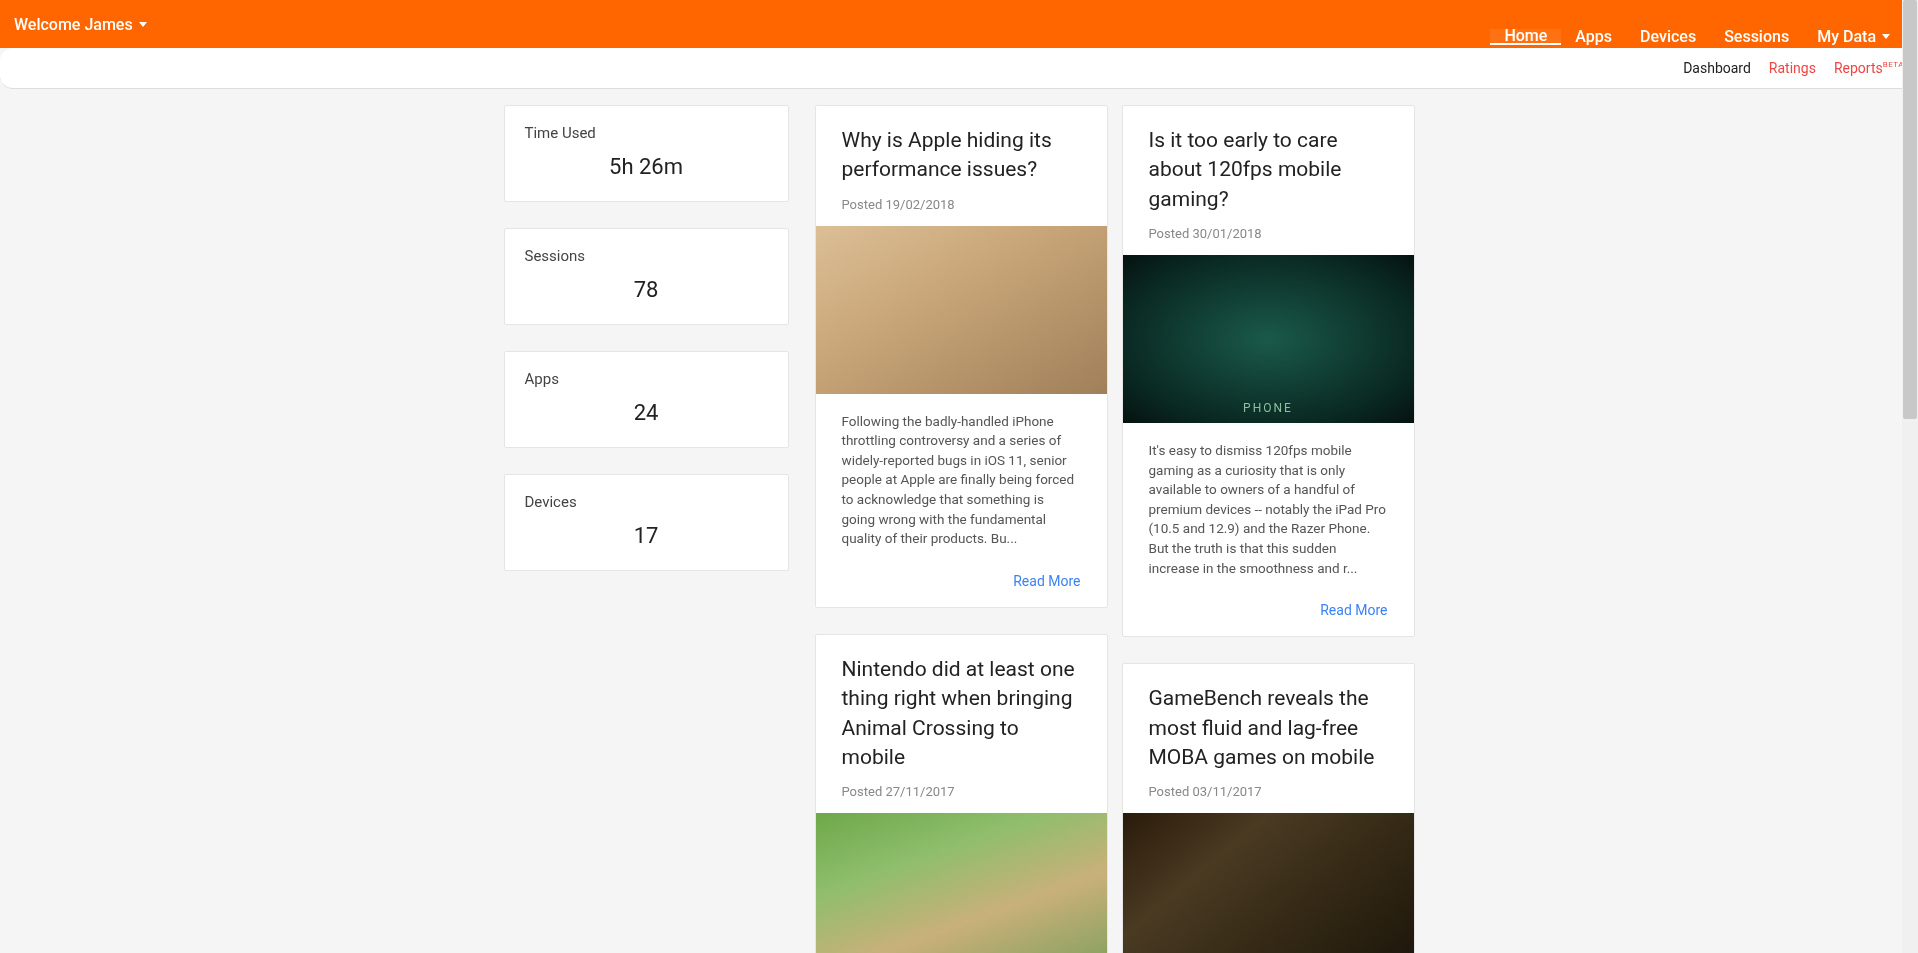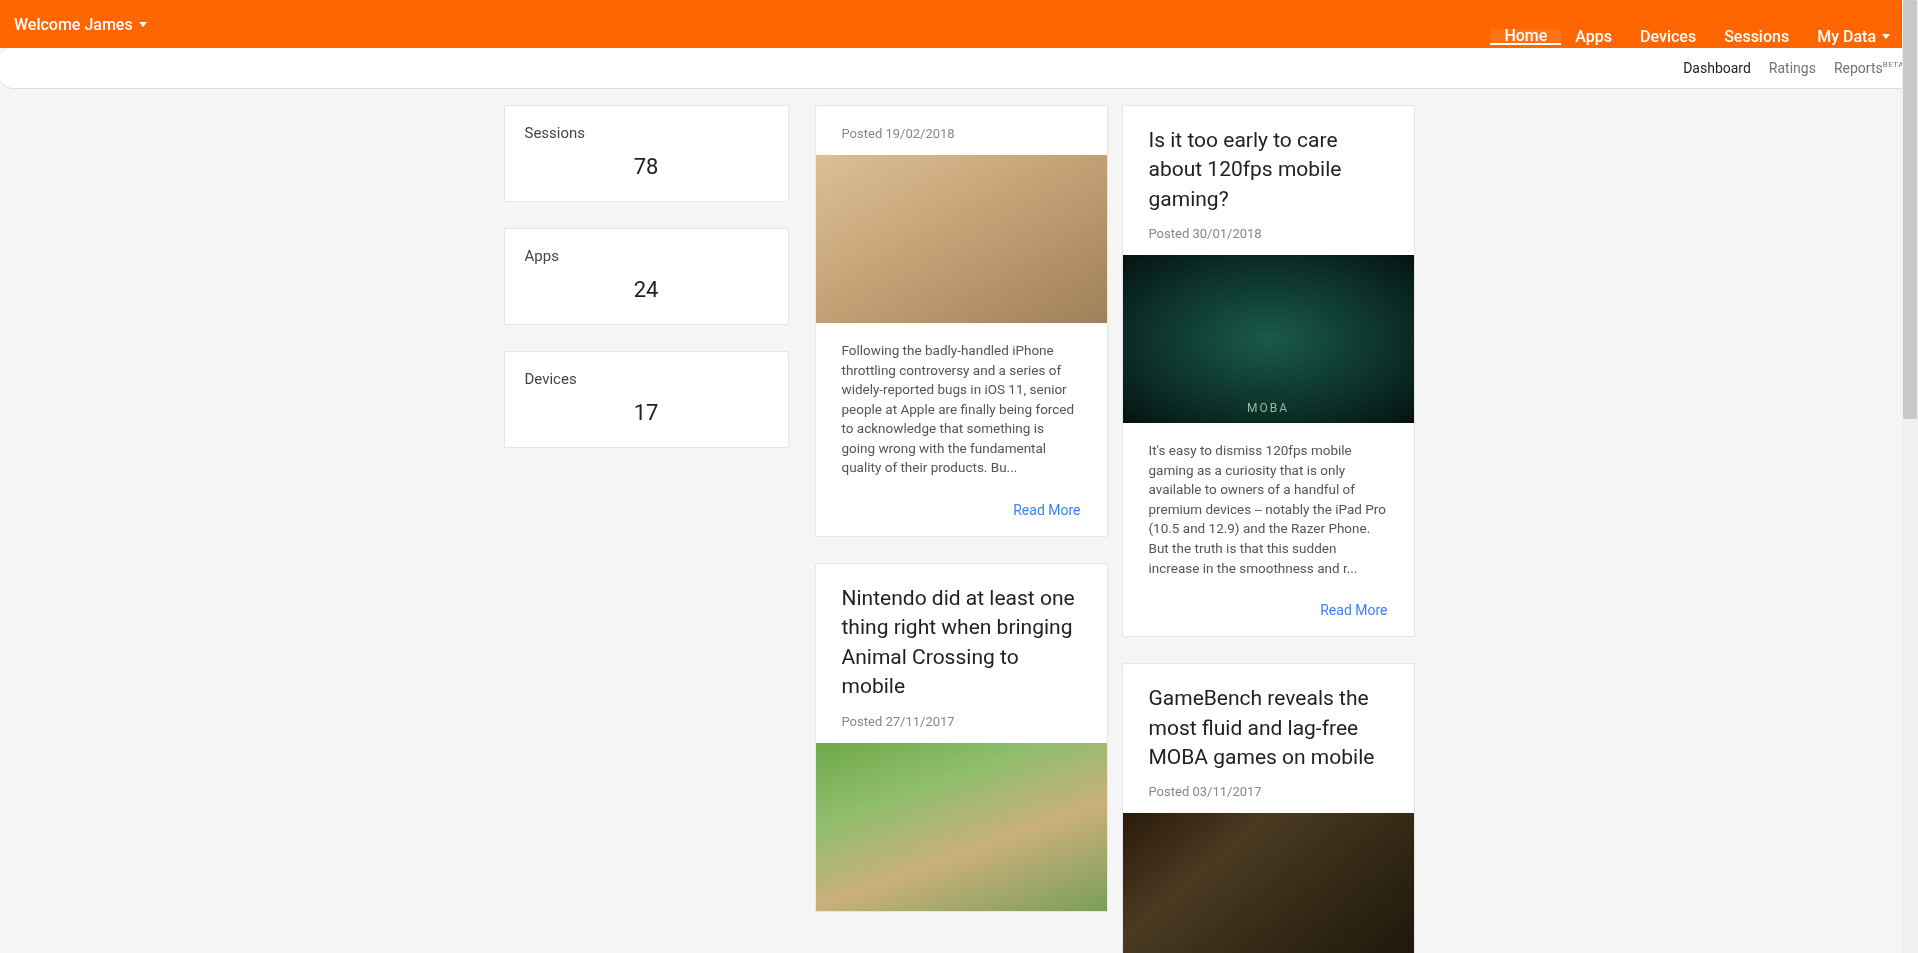--- a/index.html
+++ b/index.html
@@ -46,21 +46,21 @@
   background: #fff;
   border-bottom: 1px solid #ddd;
   height: 41px;
   display: flex;
   justify-content: flex-end;
   align-items: center;
   padding: 0 14px;
   gap: 18px;
   border-radius: 13px;
 }
-.subnav-link { font-size: 14px; color: #737373; cursor: pointer; }
+.subnav-link { font-size: 14px; color: #ef4444; cursor: pointer; }
 .subnav-link.active { color: #222; }
 .beta-sup { font-size: 8px; vertical-align: super; letter-spacing: 0.5px; }
 
 .content {
   display: flex;
   justify-content: center;
   padding: 16px 0 40px;
   gap: 26px;
 }
 .stats-col { width: 285px; display: flex; flex-direction: column; gap: 26px; }
@@ -132,38 +132,43 @@
   <span class="subnav-link">Ratings</span>
   <span class="subnav-link">
     <span>Reports</span><span class="beta-sup">BETA</span>
   </span>
 </div>
 
 <div class="content">
 
   <div class="stats-col">
     <div class="stat-card">
+      <div class="stat-label">Time Used</div>
+      <div class="stat-value">5h 26m</div>
+    </div>
+    <div class="stat-card">
       <div class="stat-label">Sessions</div>
       <div class="stat-value">78</div>
     </div>
     <div class="stat-card">
       <div class="stat-label">Apps</div>
       <div class="stat-value">24</div>
     </div>
     <div class="stat-card">
       <div class="stat-label">Devices</div>
       <div class="stat-value">17</div>
     </div>
   </div>
 
   <div class="articles-col">
     <div class="article-stack">
 
       <div class="article-card">
         <div class="article-head">
+          <div class="article-title">Why is Apple hiding its performance issues?</div>
           <div class="article-date"><span>Posted </span><span>19/02/2018</span></div>
         </div>
         <div class="article-img img1"></div>
         <div class="article-body">Following the badly-handled iPhone throttling controversy and a series of widely-reported bugs in iOS 11, senior people at Apple are finally being forced to acknowledge that something is going wrong with the fundamental quality of their products. Bu...</div>
         <div class="article-footer">Read More</div>
       </div>
 
       <div class="article-card">
         <div class="article-head">
           <div class="article-title">Nintendo did at least one thing right when bringing Animal Crossing to mobile</div>
@@ -174,21 +179,21 @@
 
     </div>
     <div class="article-stack">
 
       <div class="article-card">
         <div class="article-head">
           <div class="article-title">Is it too early to care about 120fps mobile gaming?</div>
           <div class="article-date"><span>Posted </span><span>30/01/2018</span></div>
         </div>
         <div class="article-img img2">
-          <div class="img2-text">MOBA</div>
+          <div class="img2-text">PHONE</div>
         </div>
         <div class="article-body">It's easy to dismiss 120fps mobile gaming as a curiosity that is only available to owners of a handful of premium devices -- notably the iPad Pro (10.5 and 12.9) and the Razer Phone. But the truth is that this sudden increase in the smoothness and r...</div>
         <div class="article-footer">Read More</div>
       </div>
 
       <div class="article-card">
         <div class="article-head">
           <div class="article-title">GameBench reveals the most fluid and lag-free MOBA games on mobile</div>
           <div class="article-date"><span>Posted </span><span>03/11/2017</span></div>
         </div>

